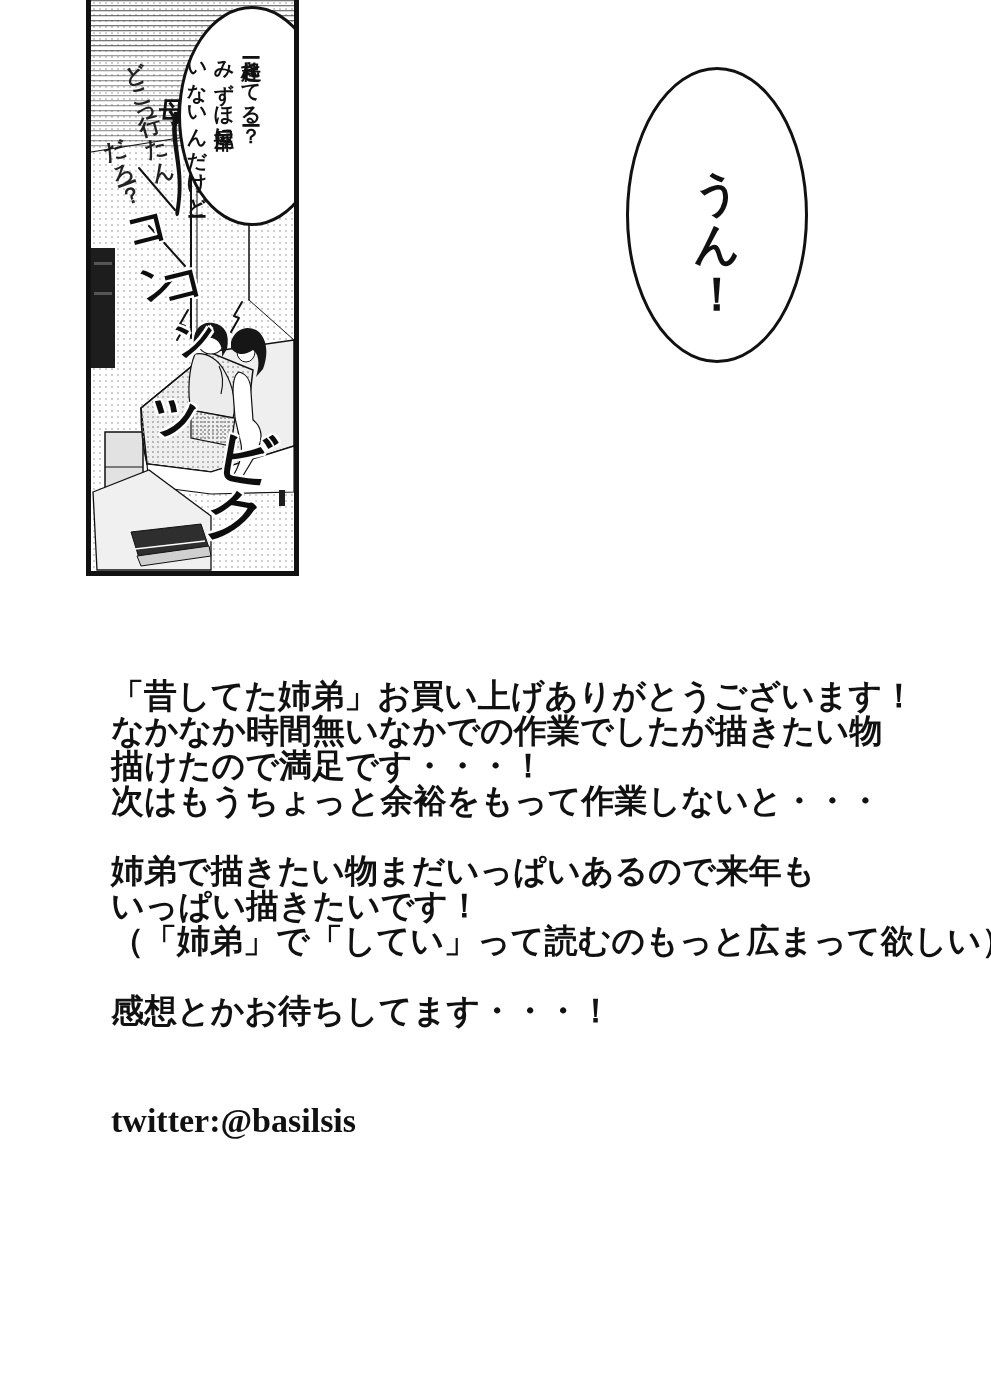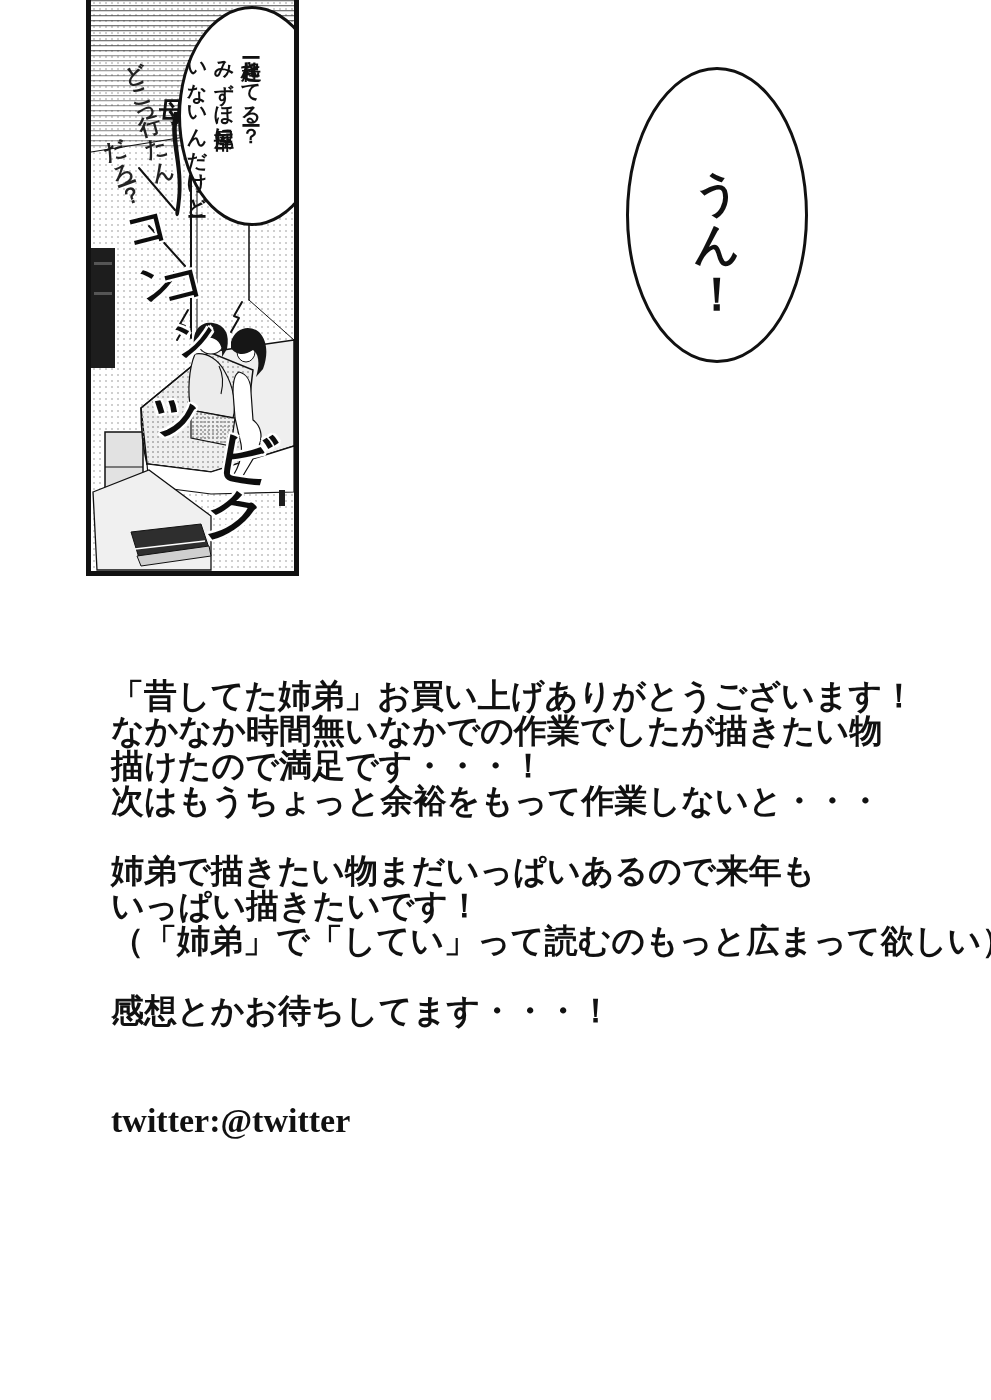--- a/index.html
+++ b/index.html
@@ -196,16 +196,16 @@
     <div class="line">次はもうちょっと余裕をもって作業しないと・・・</div>
     <div class="line"></div>
     <div class="line">姉弟で描きたい物まだいっぱいあるので来年も</div>
     <div class="line">いっぱい描きたいです！</div>
     <div class="line">（「姉弟」で「してい」って読むのもっと広まって欲しい）</div>
     <div class="line"></div>
     <div class="line">感想とかお待ちしてます・・・！</div>
   </div>
 
   <div class="colophon">
-    <div>twitter:@twitter</div>
+    <div>twitter:@basilsis</div>
   </div>
 
 </div>
 
 </body></html>

